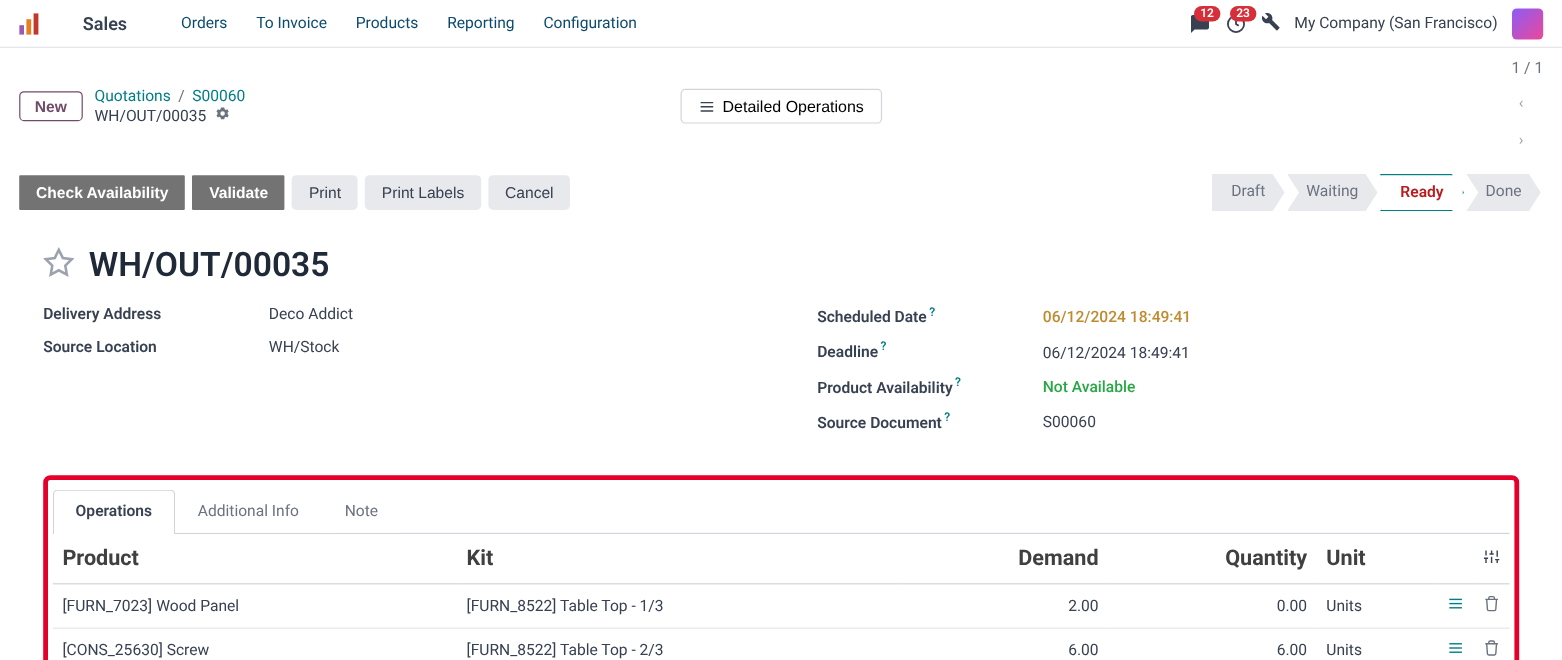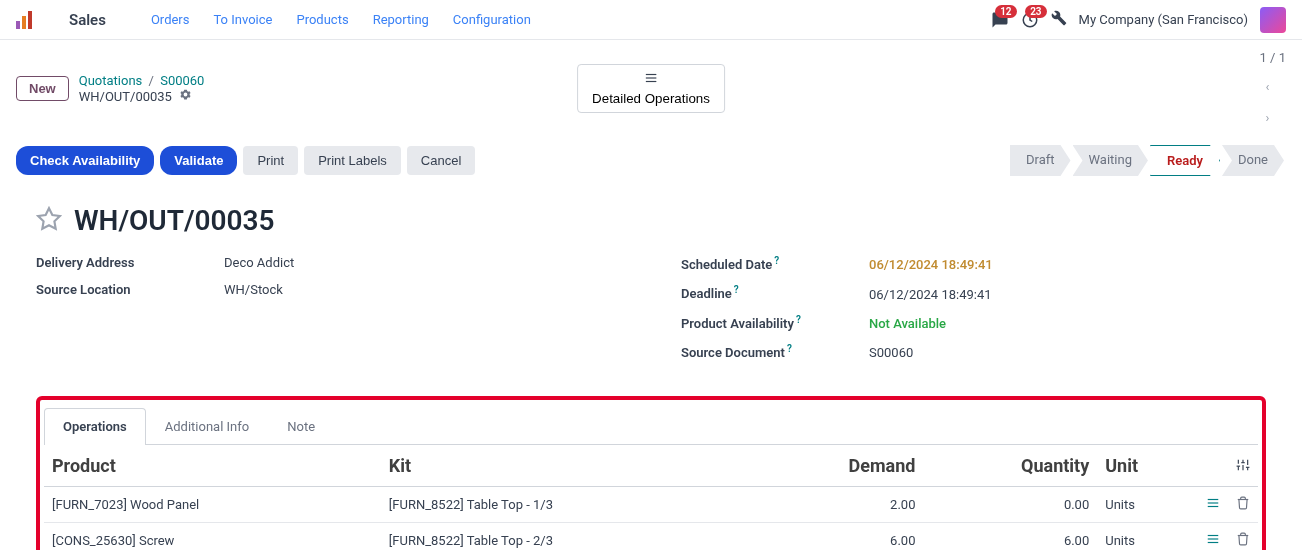--- a/index.html
+++ b/index.html
@@ -1,38 +1,38 @@
 <!DOCTYPE html>
 <html><head>
 <meta charset="utf-8">
 <style>
 * { box-sizing: border-box; margin: 0; padding: 0; }
 body { font-family: -apple-system, BlinkMacSystemFont, "Segoe UI", Roboto, sans-serif; font-size: 13px; color: #374151; background: #fff; }
 .topbar { display: flex; align-items: center; height: 40px; padding: 0 16px; border-bottom: 1px solid #e5e7eb; gap: 25px; }
 .logo { width: 20px; height: 20px; margin-right: 8px; display: inline-flex; align-items: center; }
 .app-name { font-weight: 600; font-size: 15px; margin-right: 20px; }
 .nav-menu { display: flex; gap: 24px; flex: 1; }
-.nav-item { color: #3b82f6; cursor: pointer; }
+.nav-item { color: #0c4a6e; cursor: pointer; }
 .topbar-right { display: flex; align-items: center; gap: 12px; }
 .badge-icon { position: relative; display: inline-flex; align-items: center; cursor: pointer; }
 .badge { position: absolute; top: -6px; right: -8px; background: #d62f3a; color: #fff; font-size: 10px; padding: 1px 5px; border-radius: 8px; font-weight: 600; }
 .company { cursor: pointer; }
 .avatar { width: 26px; height: 26px; border-radius: 4px; background: linear-gradient(135deg,#8b5cf6,#ec4899); display: inline-block; }
 .header-row { display: flex; align-items: center; padding: 10px 16px; }
 .new-btn { border: 1px solid #714b67; color: #714b67; background: #fff; padding: 4px 12px; border-radius: 4px; font-weight: 600; cursor: pointer; margin-right: 10px; font-size: 13px; }
 .breadcrumbs { flex: 1; }
 .bc-link { color: #017e84; cursor: pointer; }
 .bc-sep { color: #6b7280; margin: 0 3px; }
 .bc-current { color: #374151; }
 .gear-small { color: #6b7280; cursor: pointer; margin-left: 4px; }
-.detailed-ops { border: 1px solid #d1d5db; padding: 6px 14px; border-radius: 4px; cursor: pointer; display: inline-flex; align-items: center; gap: 6px; background: #fff; position: absolute; left: 50%; transform: translateX(-50%); flex-direction: column; }
+.detailed-ops { border: 1px solid #d1d5db; padding: 6px 14px; border-radius: 4px; cursor: pointer; display: inline-flex; align-items: center; gap: 6px; background: #fff; position: absolute; left: 50%; transform: translateX(-50%); }
 .pager { display: flex; align-items: flex-start; gap: 12px; color: #6b7280; flex-direction: column; }
 .pager-arrow { cursor: pointer; padding: 2px 6px; color: #9ca3af; }
 .action-bar { display: flex; align-items: center; padding: 8px 16px; gap: 6px; }
-.btn-primary { background: #1d4ed8; color: #fff; border: none; padding: 7px 14px; border-radius: 12px; font-weight: 600; cursor: pointer; font-size: 13px; }
+.btn-primary { background: #737373; color: #fff; border: none; padding: 7px 14px; border-radius: 1px; font-weight: 600; cursor: pointer; font-size: 13px; }
 .btn-secondary { background: #e7e9ed; color: #374151; border: none; padding: 7px 14px; border-radius: 4px; cursor: pointer; font-size: 13px; }
 .status-flow { margin-left: auto; display: flex; }
 .status-step { padding: 7px 16px; background: #e7e9ed; color: #6b7280; position: relative; margin-right: 2px; clip-path: polygon(0 0, calc(100% - 10px) 0, 100% 50%, calc(100% - 10px) 100%, 0 100%, 10px 50%); }
 .status-step:first-child { clip-path: polygon(0 0, calc(100% - 10px) 0, 100% 50%, calc(100% - 10px) 100%, 0 100%); }
 .status-step.active { background: #fff; color: #b91c1c; font-weight: 600; border: 1px solid #017e84; }
 .content { padding: 20px 36px; }
 .title-row { display: flex; align-items: center; gap: 12px; margin-bottom: 18px; }
 .star { color: #9ca3af; cursor: pointer; }
 .page-title { font-size: 28px; font-weight: 600; color: #1f2937; }
 .form-grid { display: flex; gap: 60px; margin-bottom: 24px; }

